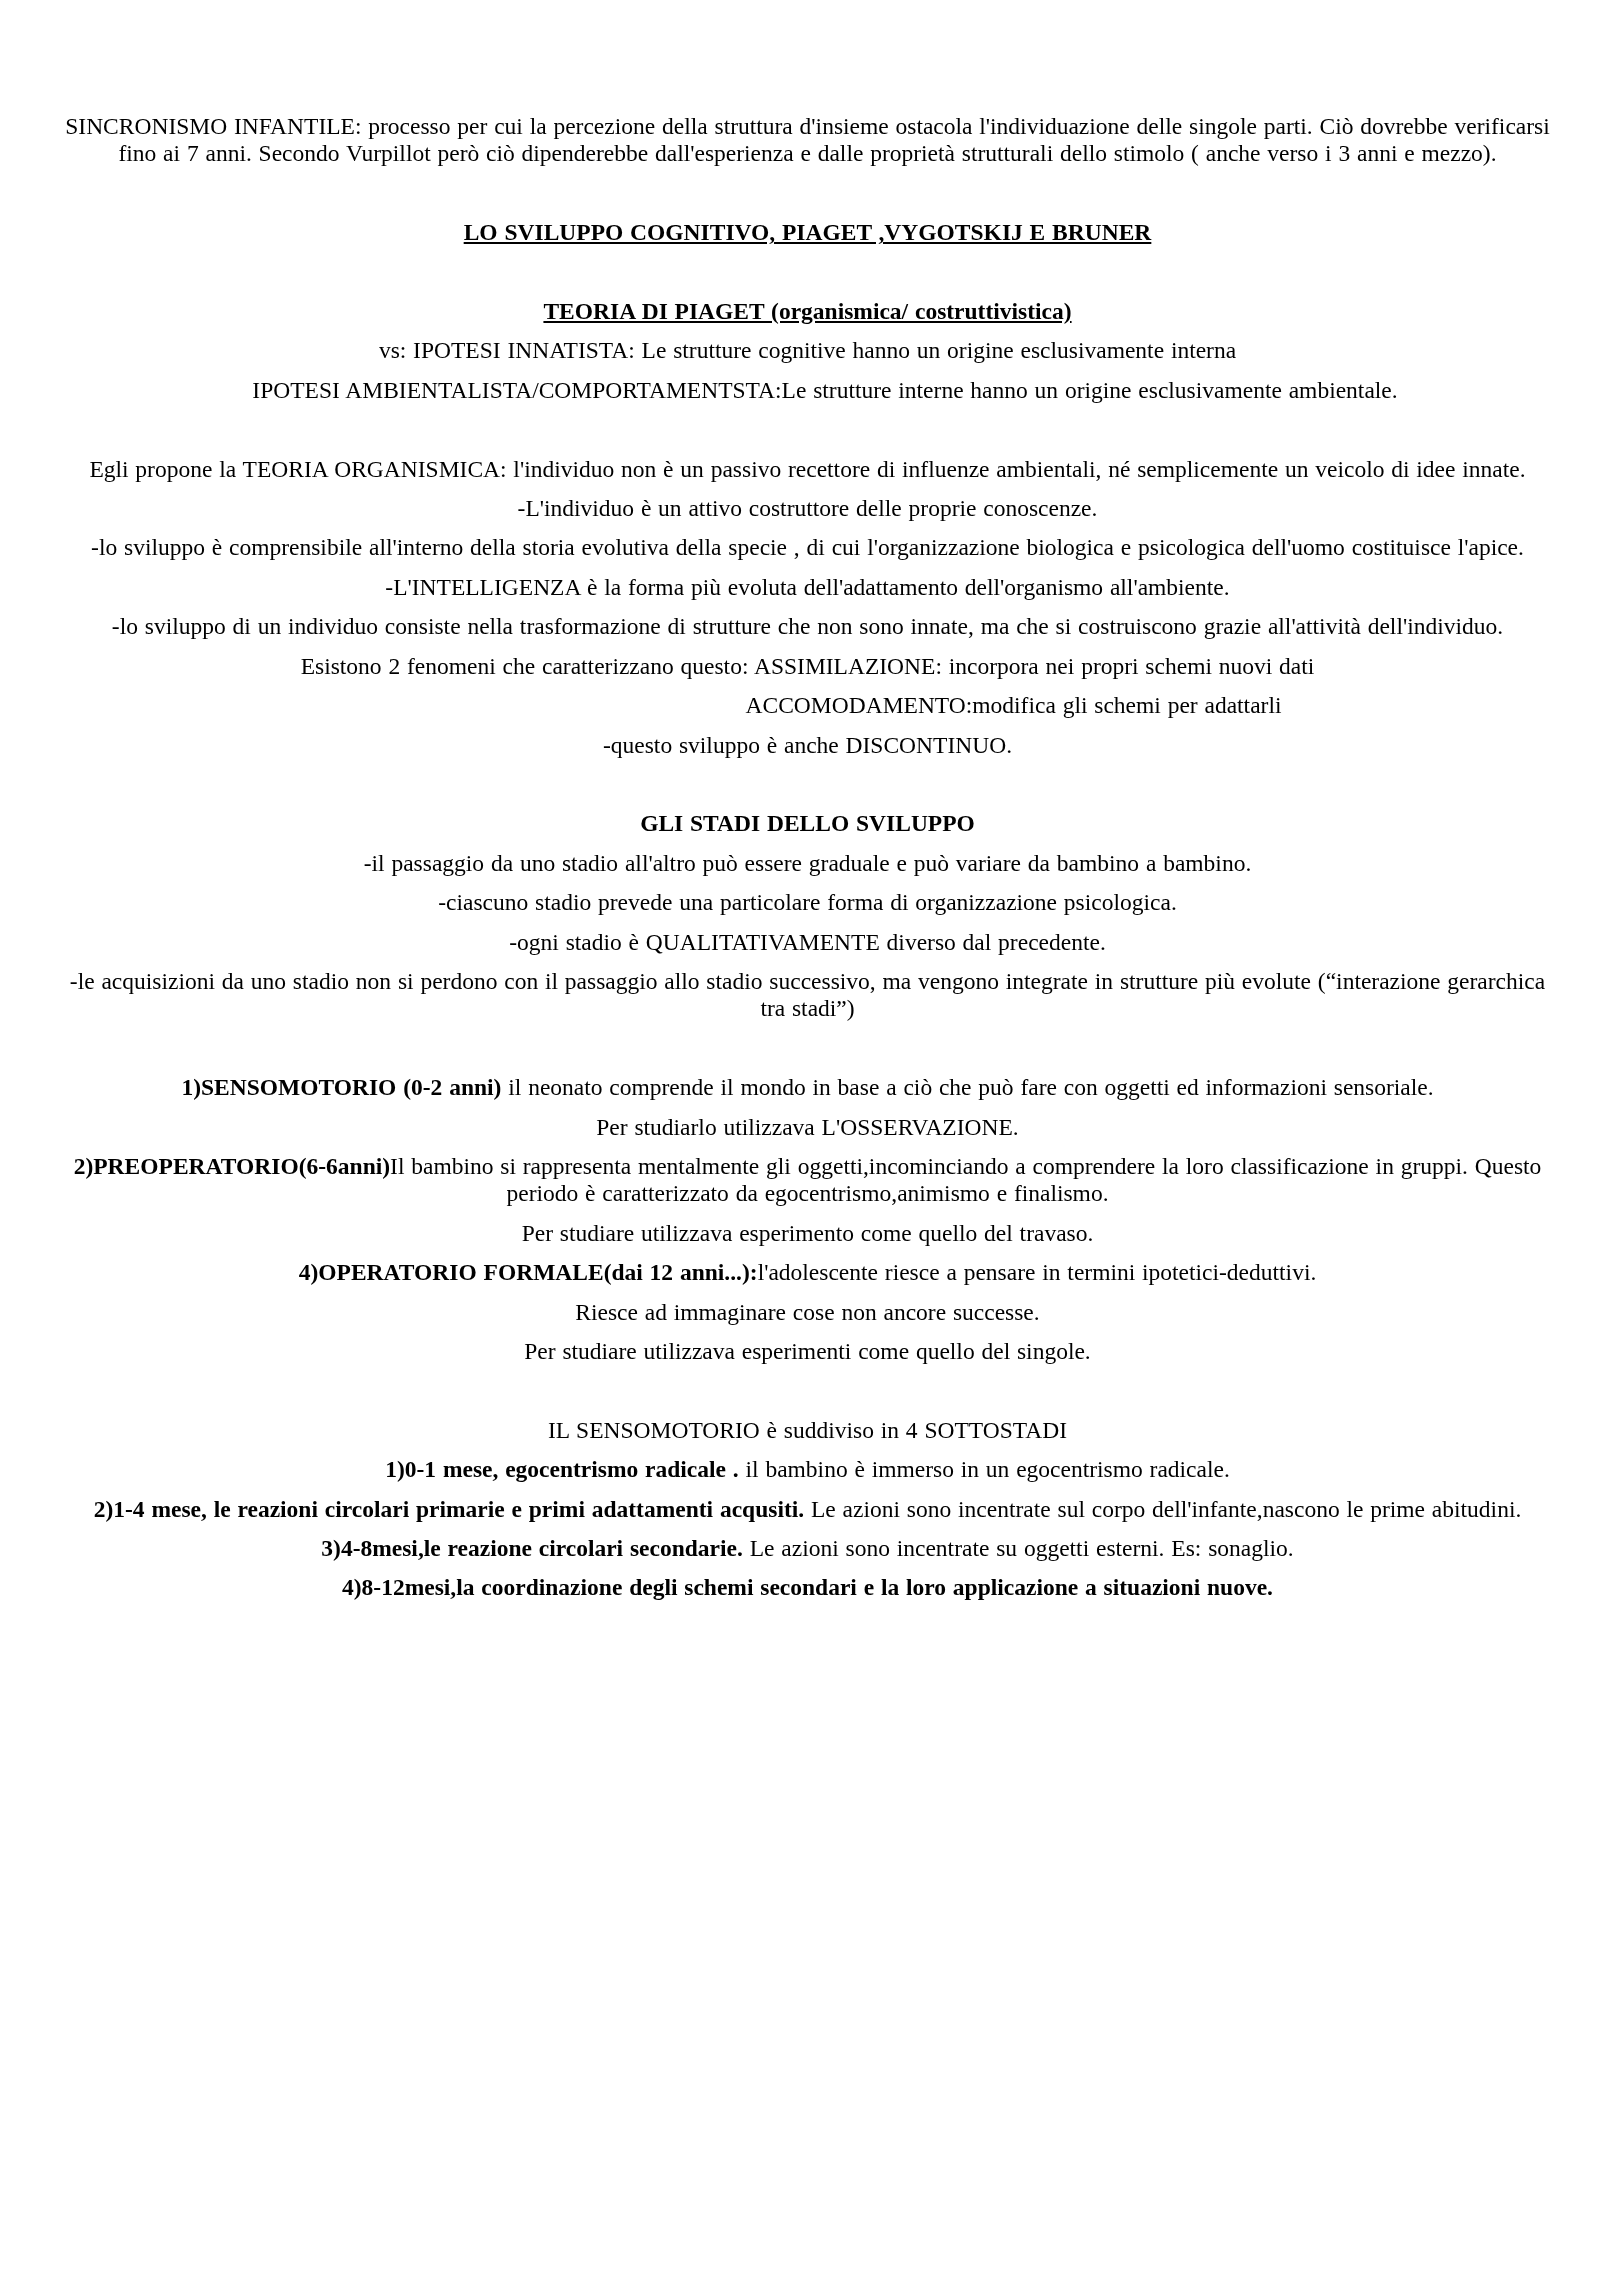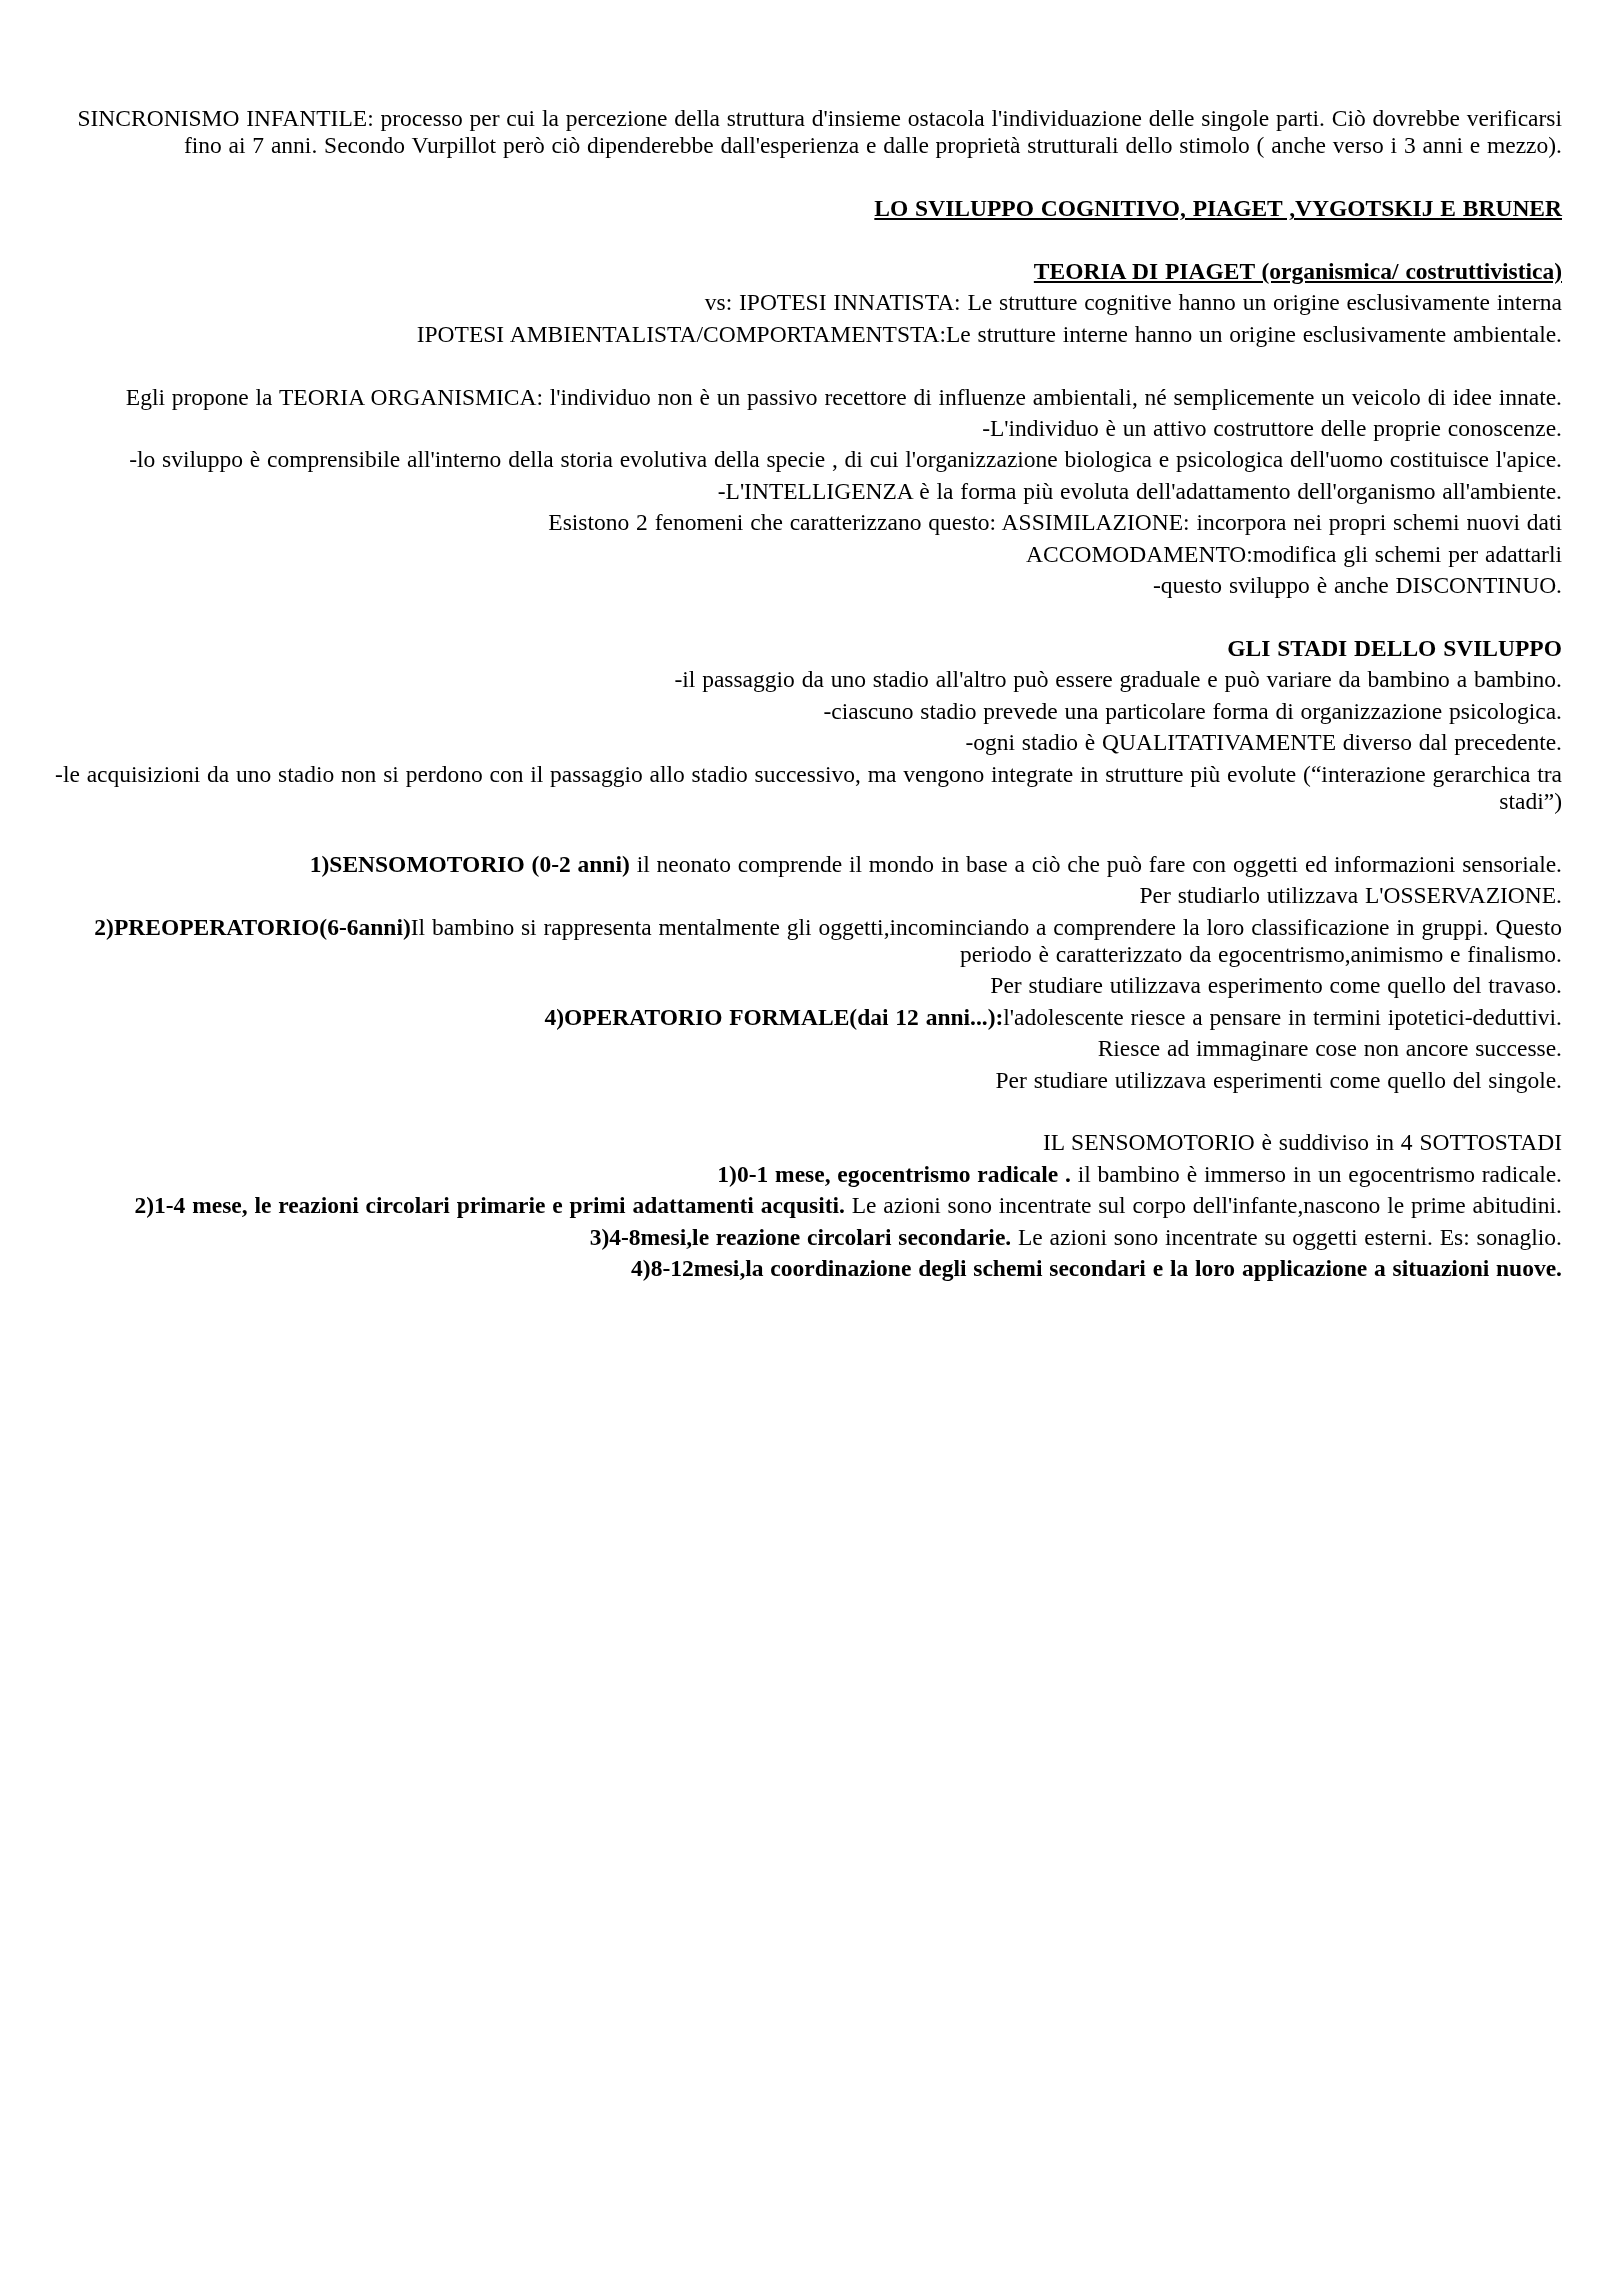--- a/index.html
+++ b/index.html
@@ -14,23 +14,23 @@
     box-sizing: border-box;
     padding: 101px 54px 39px 49px;
     background: #ffffff;
     color: #000000;
     font-family: "Liberation Serif", "DejaVu Serif", serif;
     font-size: 23.5px;
     line-height: 27.4px;
     overflow: hidden;
   }
   .block {
-    margin: 4px;
+    margin: 12px;
     padding: 0;
-    text-align: right;
+    text-align: center;
     word-spacing: 0.04em;
   }
   .blank {
     min-height: 27.4px;
   }
   .bold {
     font-weight: bold;
   }
   .underline {
     text-decoration: underline;
@@ -46,20 +46,21 @@
       <p class="block"><span class="bold underline">LO SVILUPPO COGNITIVO, PIAGET ,VYGOTSKIJ E BRUNER</span></p>
       <p class="block blank">&nbsp;</p>
       <p class="block"><span class="bold underline">TEORIA DI PIAGET (organismica/ costruttivistica)</span></p>
       <p class="block"><span>vs: IPOTESI INNATISTA: Le strutture cognitive hanno un origine esclusivamente interna</span></p>
       <p class="block" style="text-indent: 35px;"><span>IPOTESI AMBIENTALISTA/COMPORTAMENTSTA:Le strutture interne hanno un origine esclusivamente ambientale.</span></p>
       <p class="block blank">&nbsp;</p>
       <p class="block"><span>Egli propone la TEORIA ORGANISMICA: l'individuo non è un passivo recettore di influenze ambientali, né semplicemente un veicolo di idee innate.</span></p>
       <p class="block"><span>-L'individuo è un attivo costruttore delle proprie conoscenze.</span></p>
       <p class="block"><span>-lo sviluppo è comprensibile all'interno della storia evolutiva della specie , di cui l'organizzazione biologica e psicologica dell'uomo costituisce l'apice.</span></p>
       <p class="block"><span>-L'INTELLIGENZA è la forma più evoluta dell'adattamento dell'organismo all'ambiente.</span></p>
+      <p class="block"><span>-lo sviluppo di un individuo consiste nella trasformazione di strutture che non sono innate, ma che si costruiscono grazie all'attività dell'individuo.</span></p>
       <p class="block"><span>Esistono 2 fenomeni che caratterizzano questo: ASSIMILAZIONE: incorpora nei propri schemi nuovi dati</span></p>
       <p class="block" style="text-indent: 412px; font-family: Liberation Serif, serif;"><span>ACCOMODAMENTO:modifica gli schemi per adattarli</span></p>
       <p class="block"><span>-questo sviluppo è anche DISCONTINUO.</span></p>
       <p class="block blank">&nbsp;</p>
       <p class="block"><span class="bold">GLI STADI DELLO SVILUPPO</span></p>
       <p class="block"><span>-il passaggio da uno stadio all'altro può essere graduale e può variare da bambino a bambino.</span></p>
       <p class="block"><span>-ciascuno stadio prevede una particolare forma di organizzazione psicologica.</span></p>
       <p class="block"><span>-ogni stadio è QUALITATIVAMENTE diverso dal precedente.</span></p>
       <p class="block"><span>-le acquisizioni da uno stadio non si perdono con il passaggio allo stadio successivo, ma vengono integrate in strutture più evolute (“interazione gerarchica tra stadi”)</span></p>
       <p class="block blank">&nbsp;</p>

